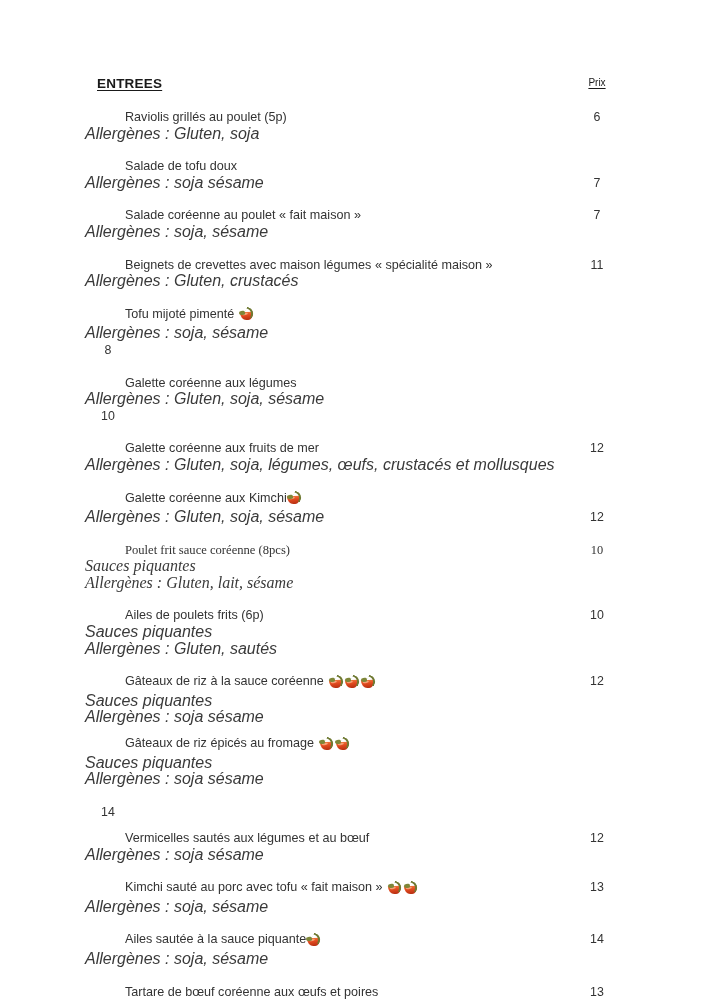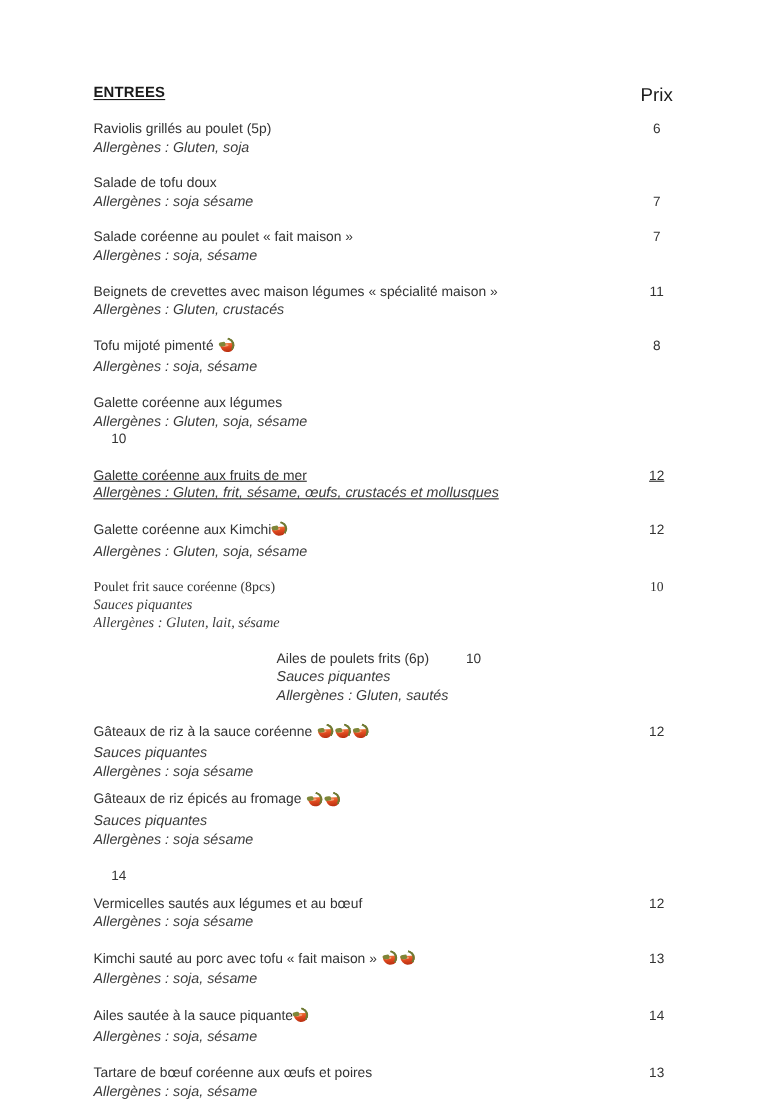--- a/index.html
+++ b/index.html
@@ -32,36 +32,37 @@
     width: 535px;
   }
 
   
   .header-row {
     position: relative;
     height: 22px;
   }
   .section-title {
     position: absolute;
-    left: 0;
+    left: 12px;
     top: 0;
     font-size: 13.5px;
     font-weight: bold;
     letter-spacing: 0.2px;
     text-decoration: underline;
     text-underline-offset: 2px;
     color: #1a1a1a;
   }
   .price-title {
     position: absolute;
     right: 0;
     top: 1px;
     width: 46px;
     text-align: center;
-    font-size: 17px;
+    font-size: 10px;
+    text-decoration: underline;
     text-underline-offset: 2px;
     color: #1a1a1a;
   }
 
   
   .items {
     position: relative;
     margin-top: 11px;
   }
 
@@ -75,24 +76,25 @@
   .item-text {
     flex: 0 1 auto;
     max-width: 470px;
   }
 
   .item-name {
     font-size: 12.6px;
     line-height: 16.6px;
     color: #333333;
     white-space: nowrap;
+    margin-left: 40px;
   }
 
   .item-sub {
-    font-size: 13px;
+    font-size: 16px;
     line-height: 16.6px;
     font-style: italic;
     color: #3a3a3a;
     white-space: nowrap;
   }
 
   .item-price {
     flex: 0 0 auto;
     width: 46px;
     text-align: center;
@@ -193,57 +195,57 @@
           </div>
           <div class="item-price">7</div>
         </div>
         <div class="item" style="margin-top: 16px;">
           <div class="item-text">
             <div class="item-name"><span>Beignets de crevettes avec maison légumes « spécialité maison »</span></div>
             <div class="item-sub">Allergènes : Gluten, crustacés</div>
           </div>
           <div class="item-price">11</div>
         </div>
-        <div class="item" style="margin-top: 16px;">
+        <div class="item" style="margin-top: 16px; flex-direction: column;">
           <div class="item-text">
             <div class="item-name"><span>Tofu mijoté pimenté</span><span class="chili-group pad"><span class="chili"><span class="body"></span><span class="cap"></span><span class="stem"></span></span></span></div>
             <div class="item-sub">Allergènes : soja, sésame</div>
           </div>
           <div class="item-price">8</div>
         </div>
         <div class="item" style="margin-top: 16px; flex-direction: column;">
           <div class="item-text">
             <div class="item-name"><span>Galette coréenne aux légumes</span></div>
             <div class="item-sub">Allergènes : Gluten, soja, sésame</div>
           </div>
           <div class="item-price">10</div>
         </div>
-        <div class="item" style="margin-top: 16px; text-decoration: underline;">
+        <div class="item" style="margin-top: 16px;">
           <div class="item-text">
             <div class="item-name"><span>Galette coréenne aux fruits de mer</span></div>
-            <div class="item-sub">Allergènes : Gluten, frit, sésame, œufs, crustacés et mollusques</div>
-          </div>
-          <div class="item-price">12</div>
-        </div>
-        <div class="item" style="margin-top: 16px;">
+            <div class="item-sub">Allergènes : Gluten, soja, légumes, œufs, crustacés et mollusques</div>
+          </div>
+          <div class="item-price">12</div>
+        </div>
+        <div class="item" style="margin-top: 16px; align-items: flex-end;">
           <div class="item-text">
             <div class="item-name"><span>Galette coréenne aux Kimchi</span><span class="chili-group"><span class="chili"><span class="body"></span><span class="cap"></span><span class="stem"></span></span></span></div>
             <div class="item-sub">Allergènes : Gluten, soja, sésame</div>
           </div>
           <div class="item-price">12</div>
         </div>
         <div class="item" style="margin-top: 16px; font-family: Liberation Serif, serif;">
           <div class="item-text">
             <div class="item-name"><span>Poulet frit sauce coréenne (8pcs)</span></div>
             <div class="item-sub">Sauces piquantes</div>
             <div class="item-sub">Allergènes : Gluten, lait, sésame</div>
           </div>
           <div class="item-price">10</div>
         </div>
-        <div class="item" style="margin-top: 16px; justify-content: center;">
+        <div class="item" style="margin-top: 16px;">
           <div class="item-text">
             <div class="item-name"><span>Ailes de poulets frits (6p)</span></div>
             <div class="item-sub">Sauces piquantes</div>
             <div class="item-sub">Allergènes : Gluten, sautés</div>
           </div>
           <div class="item-price">10</div>
         </div>
         <div class="item" style="margin-top: 16px;">
           <div class="item-text">
             <div class="item-name"><span>Gâteaux de riz à la sauce coréenne</span><span class="chili-group pad"><span class="chili"><span class="body"></span><span class="cap"></span><span class="stem"></span></span><span class="chili"><span class="body"></span><span class="cap"></span><span class="stem"></span></span><span class="chili"><span class="body"></span><span class="cap"></span><span class="stem"></span></span></span></div>

